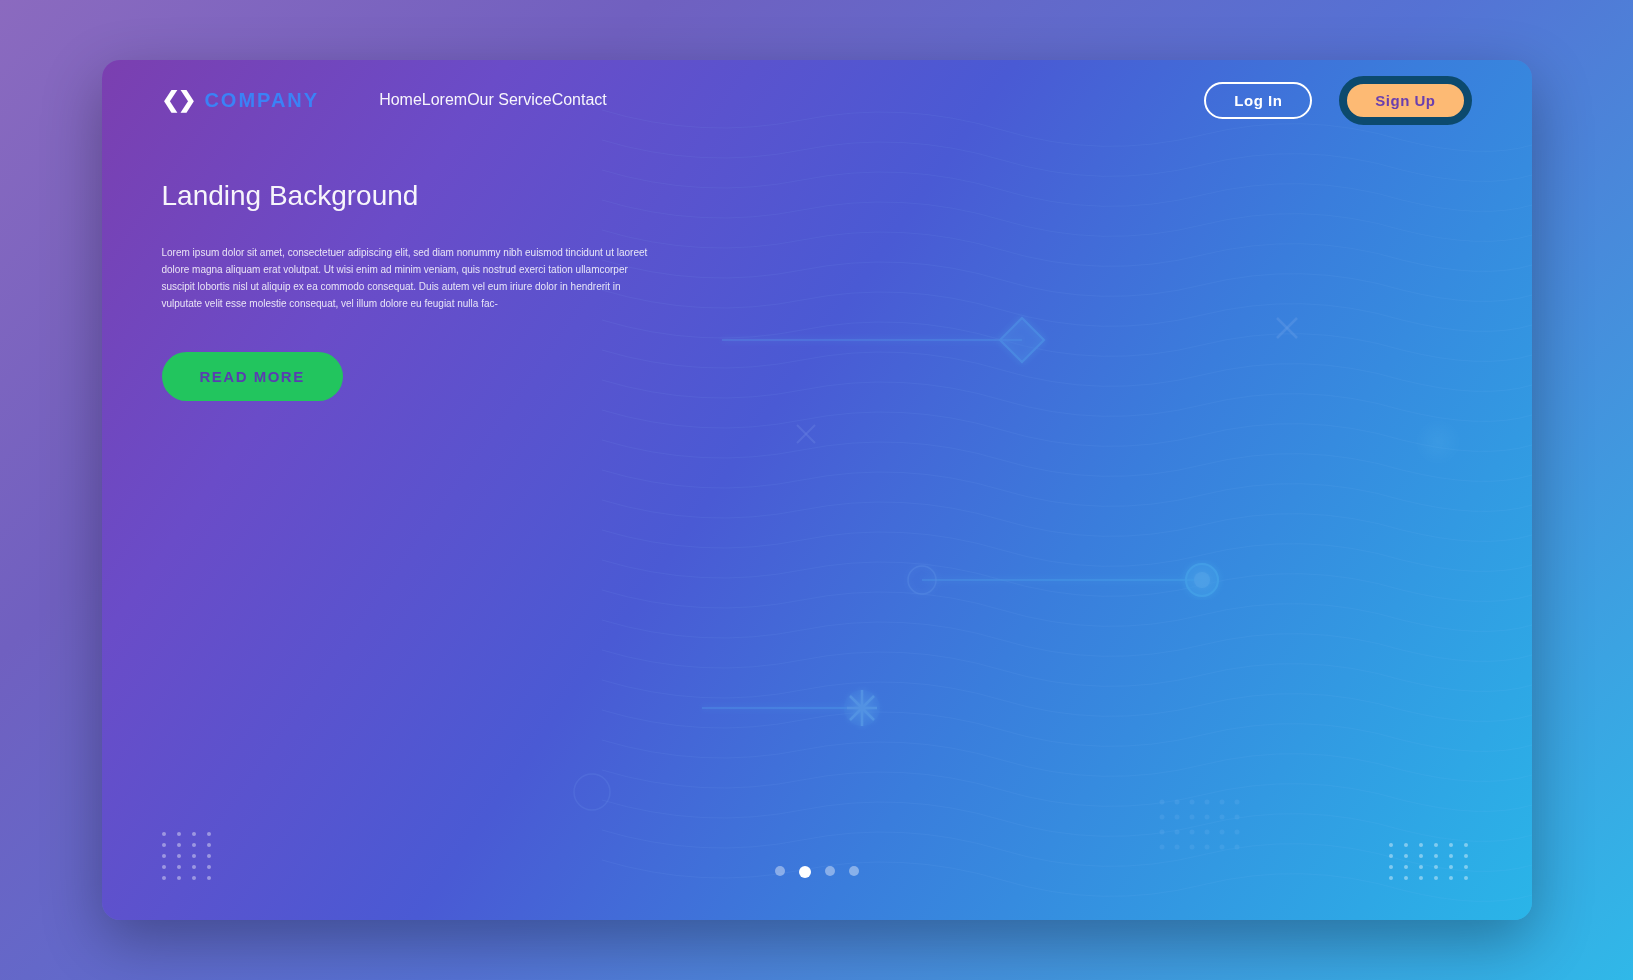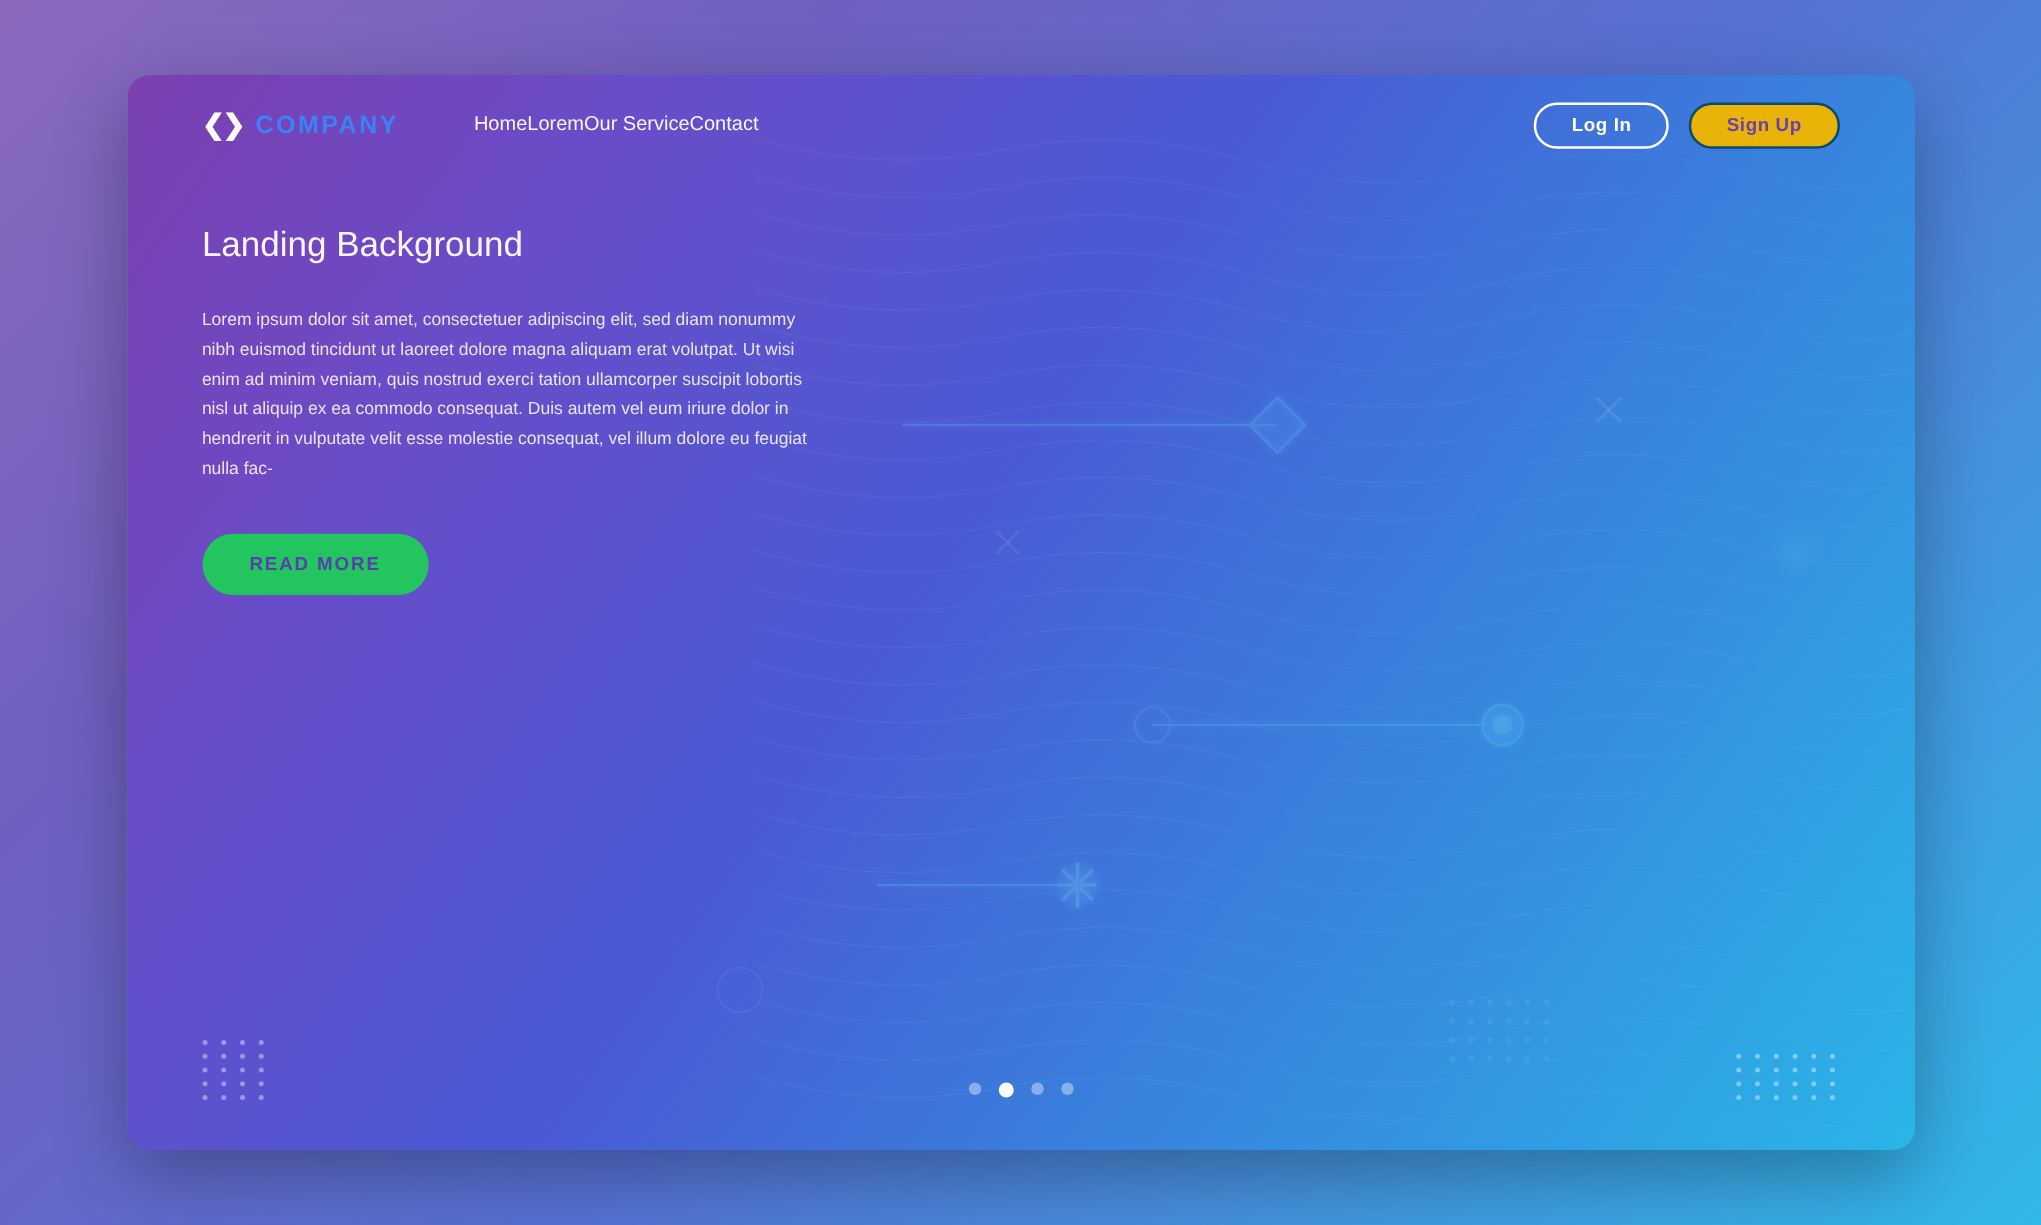--- a/index.html
+++ b/index.html
@@ -90,39 +90,39 @@
       text-decoration: none;
       font-size: 16px;
       font-weight: 500;
       cursor: pointer;
       opacity: 0.95;
     }
 
     .nav-actions {
       display: flex;
       align-items: center;
-      gap: 16px;
+      gap: 27px;
     }
 
     .btn-login {
       color: white;
       border: 2px solid white;
       border-radius: 30px;
       padding: 8px 28px;
       font-size: 15px;
       font-weight: 600;
       background: transparent;
       cursor: pointer;
       letter-spacing: 0.5px;
     }
 
     .btn-signup {
       color: #6a3faf;
-      background: #eab308;
-      border: 2px solid #0c4a6e;
+      background: #fdba74;
+      border: 8px solid #0c4a6e;
       border-radius: 30px;
       padding: 8px 28px;
       font-size: 15px;
       font-weight: 700;
       cursor: pointer;
       letter-spacing: 0.5px;
     }
 
     
     .hero-content {
@@ -144,21 +144,21 @@
     .hero-subtitle {
       color: white;
       font-size: 28px;
       font-weight: 400;
       margin-bottom: 28px;
       opacity: 0.95;
     }
 
     .hero-body {
       color: rgba(255,255,255,0.85);
-      font-size: 14px;
+      font-size: 10px;
       line-height: 1.7;
       margin-bottom: 40px;
       max-width: 490px;
       margin-top: 32px;
     }
 
     .btn-read-more {
       background: #22c55e;
       color: #5a3db0;
       border: none;

